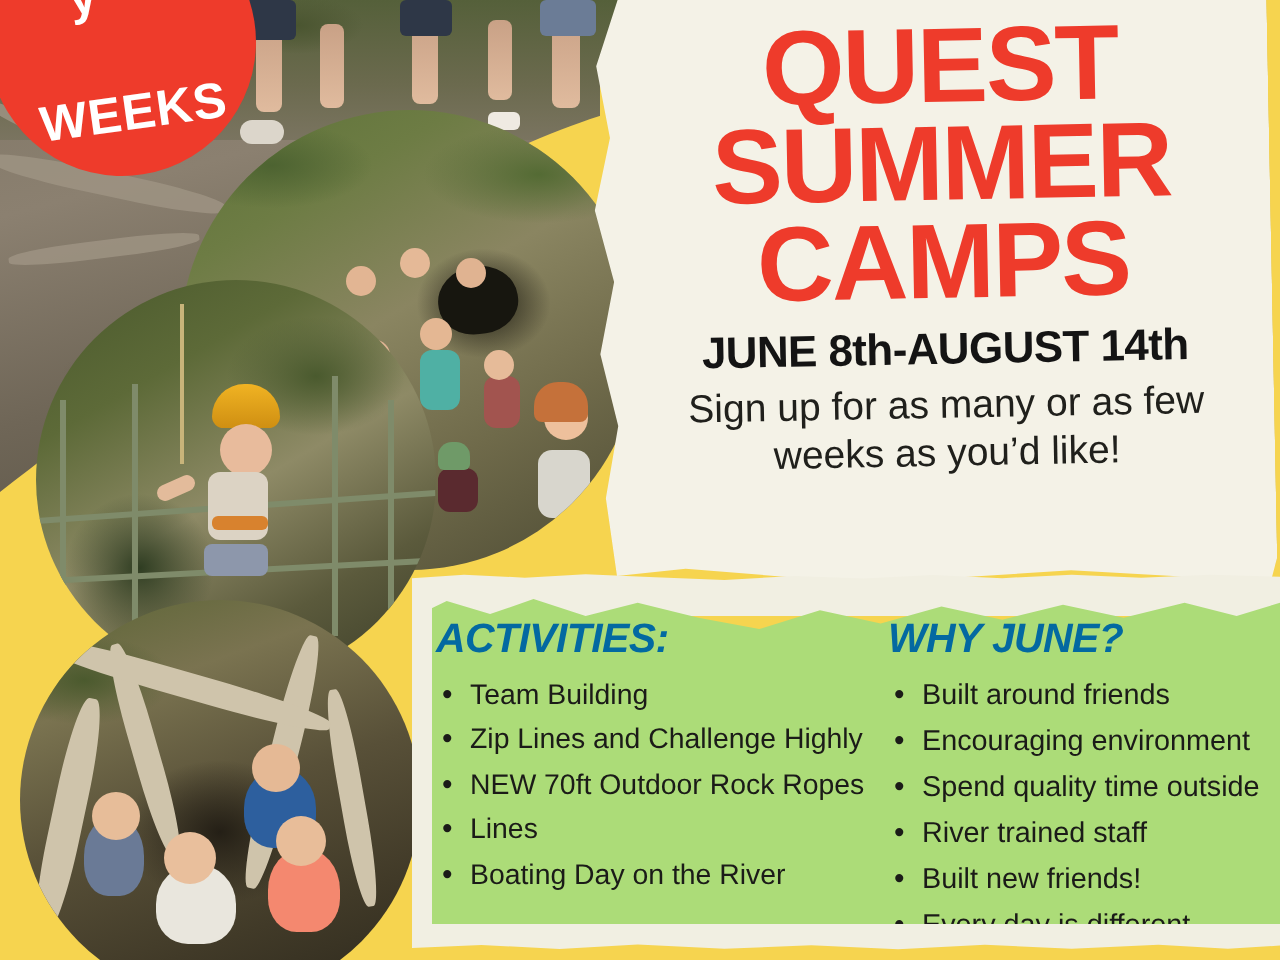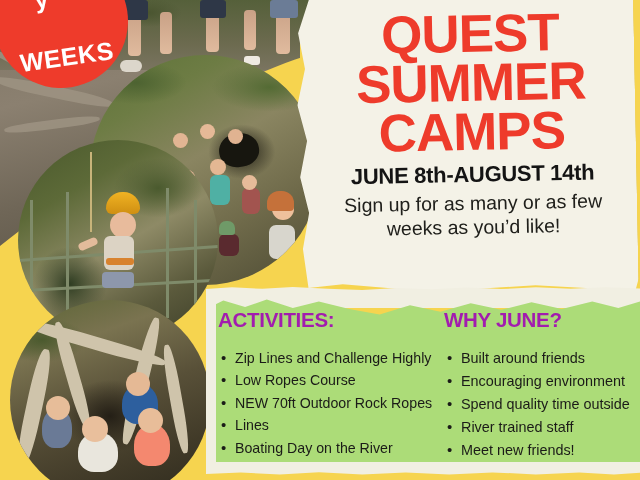--- a/index.html
+++ b/index.html
@@ -85,21 +85,21 @@
   #greenband{position:absolute;left:206px;top:292px;width:434px;height:188px;background:#ACDC78;
     clip-path:polygon(
       0% 9%,4% 4.5%,9% 8%,14% 4%,20% 8.5%,26% 5%,33% 9%,40% 12%,47% 7%,54% 10.5%,
       61% 6%,68% 9.5%,75% 5.5%,82% 9%,89% 5%,95% 8.5%,100% 5%,
       100% 92%,94% 96%,88% 92.5%,81% 96.5%,74% 93%,67% 96.5%,59% 93%,52% 96.5%,
       44% 93.5%,37% 97%,29% 93.5%,21% 97%,13% 93%,6% 96.5%,0% 93%);}
   #greenleft{position:absolute;left:206px;top:292px;width:10px;height:188px;background:#F1EFE2;}
   .g-col{position:absolute;top:0;}
   #col-activities{left:218px;top:308px;width:218px;}
   #col-why{left:444px;top:308px;width:192px;}
-  .g-head{color:#a21caf;font-weight:bold;font-size:20.5px;margin-bottom:15px;letter-spacing:-.3px;}
+  .g-head{color:#0369a1;font-weight:bold;font-size:20.5px;margin-bottom:5px;letter-spacing:-.3px;font-style:italic;}
   .g-list{list-style:none;margin:0;padding:0;}
   .g-list li{color:#1b1b18;font-size:14.2px;line-height:1.58;padding-left:17px;position:relative;white-space:nowrap;}
   .g-list li:before{content:"•";position:absolute;left:3px;top:-1px;font-size:15px;}
   #col-why .g-list li{font-size:14.4px;line-height:1.6;}
 
   
   #tornstrip{position:absolute;left:206px;top:286px;width:434px;height:22px;background:#F1EFE2;
     clip-path:polygon(0% 14%,6% 6%,13% 13%,20% 5%,28% 12%,36% 18%,44% 9%,52% 15%,60% 7%,
       68% 14%,76% 6%,84% 13%,92% 6%,100% 11%,100% 100%,0% 100%);}
   
@@ -219,36 +219,36 @@
   </div>
 
   <div id="tornstrip"></div>
 
   <div id="greenband"></div>
   <div id="greenleft"></div>
 
   <div class="g-col" id="col-activities">
     <div class="g-head">ACTIVITIES:</div>
     <ul class="g-list">
+      <li>Team Building</li>
       <li>Zip Lines and Challenge Highly</li>
-      <li>Low Ropes Course</li>
       <li>NEW 70ft Outdoor Rock Ropes</li>
       <li>Lines</li>
       <li>Boating Day on the River</li>
     </ul>
   </div>
 
   <div class="g-col" id="col-why">
     <div class="g-head">WHY JUNE?</div>
     <ul class="g-list">
       <li>Built around friends</li>
       <li>Encouraging environment</li>
       <li>Spend quality time outside</li>
       <li>River trained staff</li>
-      <li>Meet new friends!</li>
+      <li>Built new friends!</li>
       <li>Every day is different</li>
     </ul>
   </div>
 
   <div id="botstrip"></div>
   <div id="botyellow"></div>
 
 </div>
 
 </body></html>

